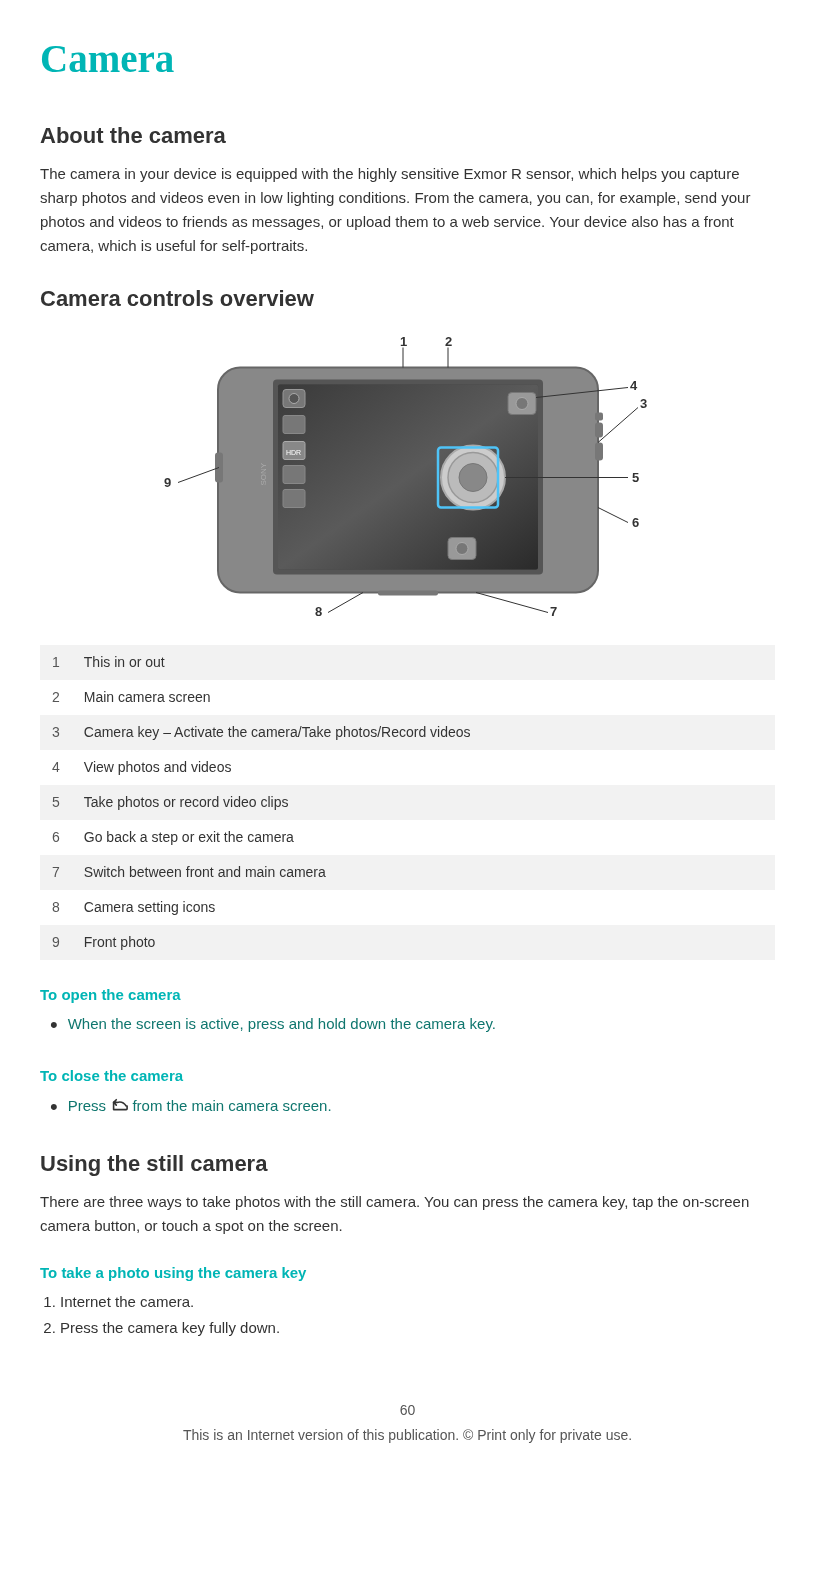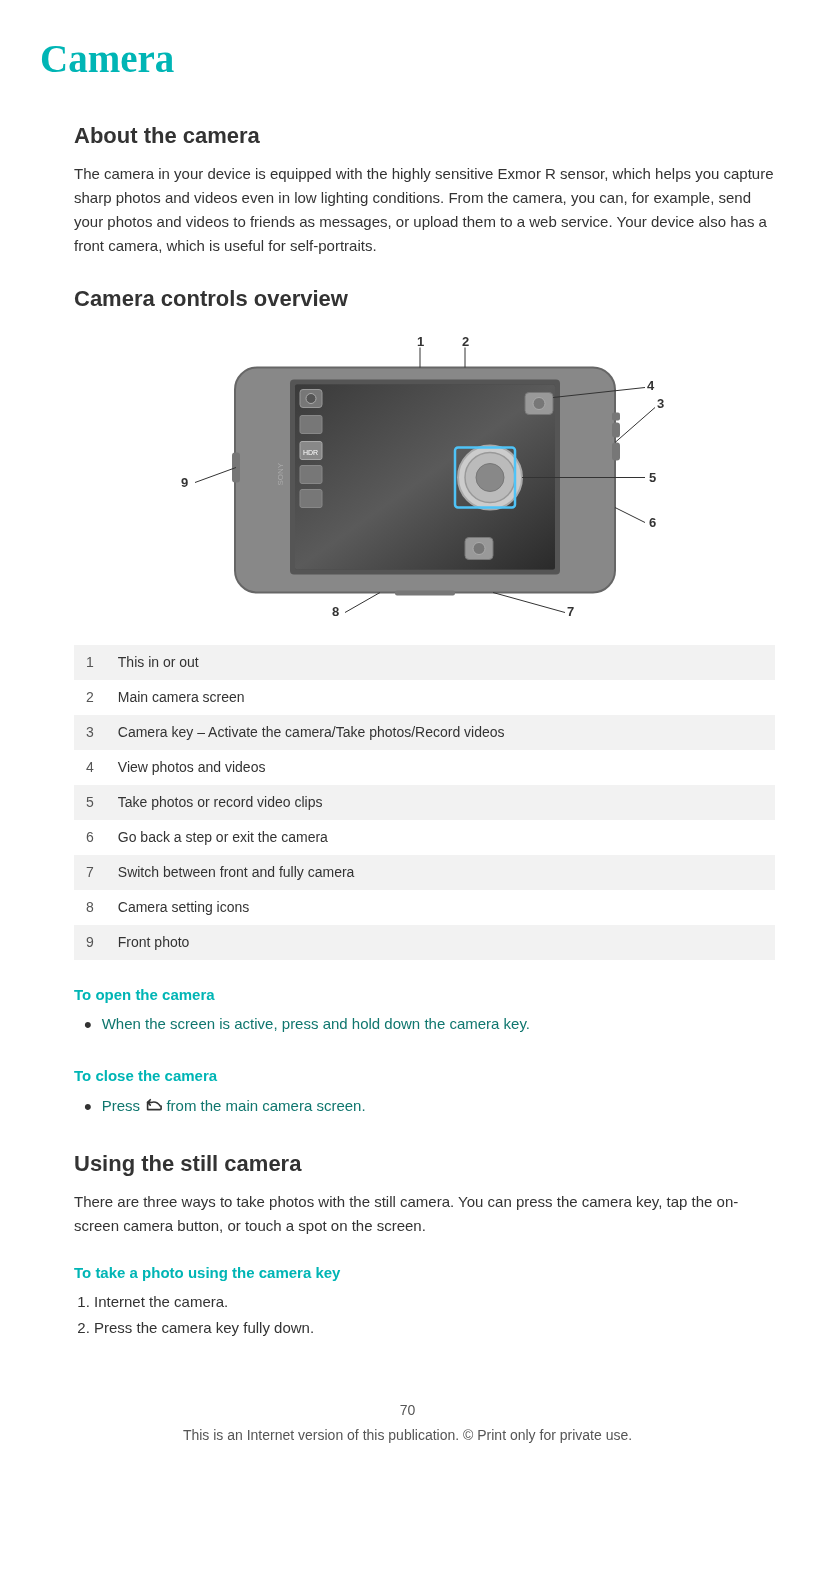--- a/index.html
+++ b/index.html
@@ -113,21 +113,20 @@
       color: #555;
       border-top: none;
     }
     .footer-page {
       font-size: 14px;
       color: #555;
       margin-bottom: 4px;
     }
     .section-gap {
       margin-bottom: 24px;
-      margin-left: 34px;
     }
   </style>
 </head>
 <body>
 
 <h1 class="page-title">Camera</h1>
 
 <div class="section-gap">
   <h2 class="section-heading">About the camera</h2>
   <p class="body-text">The camera in your device is equipped with the highly sensitive Exmor R sensor, which helps you capture sharp photos and videos even in low lighting conditions. From the camera, you can, for example, send your photos and videos to friends as messages, or upload them to a web service. Your device also has a front camera, which is useful for self-portraits.</p>
@@ -239,21 +238,21 @@
         <tr>
           <td style="width: 30px; color: rgb(85, 85, 85);">5</td>
           <td>Take photos or record video clips</td>
         </tr>
         <tr>
           <td style="width: 30px; color: rgb(85, 85, 85);">6</td>
           <td>Go back a step or exit the camera</td>
         </tr>
         <tr>
           <td style="width: 30px; color: rgb(85, 85, 85);">7</td>
-          <td>Switch between front and fully camera</td>
+          <td>Switch between front and main camera</td>
         </tr>
         <tr>
           <td style="width: 30px; color: rgb(85, 85, 85);">8</td>
           <td>Camera setting icons</td>
         </tr>
         <tr>
           <td style="width: 30px; color: rgb(85, 85, 85);">9</td>
           <td>Front photo</td>
         </tr>
       </tbody>
@@ -289,15 +288,15 @@
 
 <div class="section-gap">
   <div class="sub-heading">To take a photo using the camera key</div>
   <ol class="numbered-list" id="take-photo-steps">
       <li>Internet the camera.</li>
       <li>Press the camera key fully down.</li>
     </ol>
 </div>
 
 <div class="footer">
-  <div class="footer-page">70</div>
+  <div class="footer-page">60</div>
   <div>This is an Internet version of this publication. © Print only for private use.</div>
 </div>
 
 </body></html>

